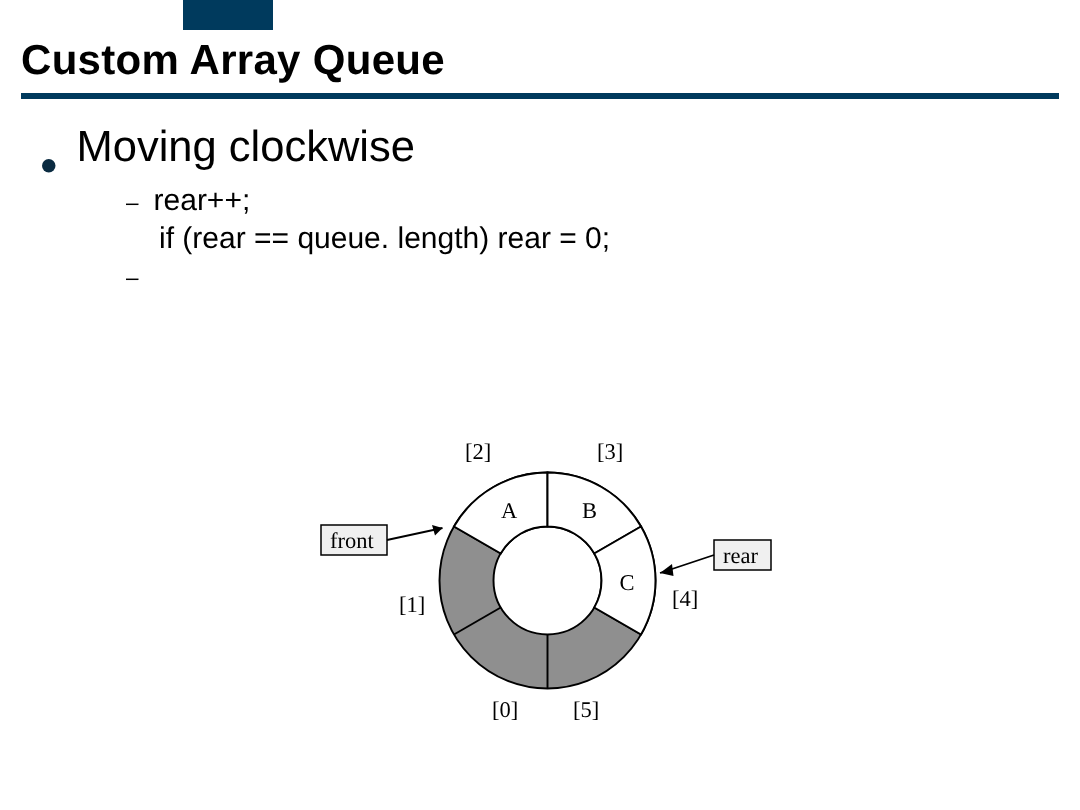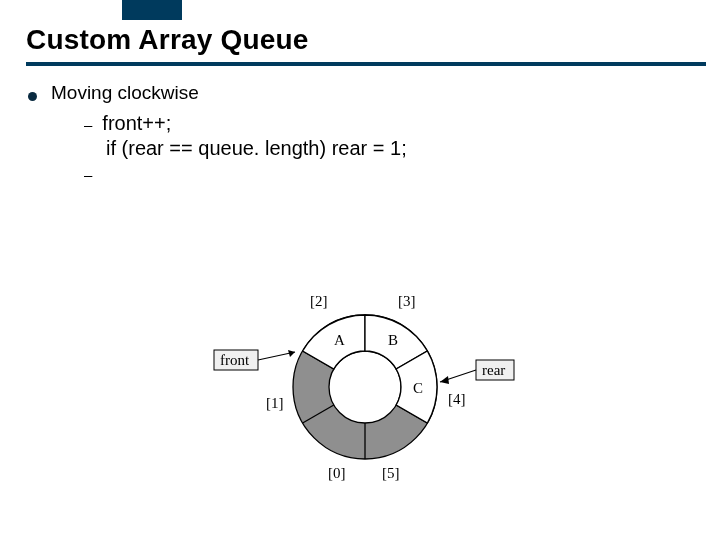--- a/index.html
+++ b/index.html
@@ -25,43 +25,42 @@
     left: 122px;
     width: 60px;
     height: 20px;
     background: #003a5d; 
   }
   .title-row {
     position: absolute;
     top: 24px;
     left: 14px;
     right: 14px;
-    margin-left: 12px;
   }
   .title-text {
     font-size: 28px;
     font-weight: bold;
     letter-spacing: 0.2px;
   }
   .title-rule {
     margin-top: 6px;
     height: 4px;
     background: #003a5d;
     width: 100%;
   }
   .body {
     position: absolute;
     top: 82px;
     left: 28px;
     right: 28px;
   }
   .bullet-l1 {
     display: flex;
-    align-items: flex-start;
-    font-size: 19px;
+    align-items: flex-end;
+    font-size: 29px;
     margin-bottom: 8px;
   }
   .disc {
     width: 9px;
     height: 9px;
     border-radius: 50%;
     background: #0a2b41;
     margin-top: 10px;
     margin-right: 14px;
     flex: 0 0 auto;
@@ -120,23 +119,23 @@
   <div class="body">
 
     <div class="bullet-l1">
       <span class="disc"></span>
       <span>Moving clockwise</span>
     </div>
 
     <div class="sub-list">
       <div class="sub-item">
         <span class="dash">–</span>
-        <span>front++;</span>
+        <span>rear++;</span>
       </div>
-      <div class="sub-cont">if (rear == queue. length) rear = 1;</div>
+      <div class="sub-cont">if (rear == queue. length) rear = 0;</div>
       <div class="sub-item">
         <span class="dash">–</span>
       </div>
     </div>
 
   </div>
 
   <div class="diagram">
     <svg width="330" height="210" viewBox="0 0 330 210">
 

